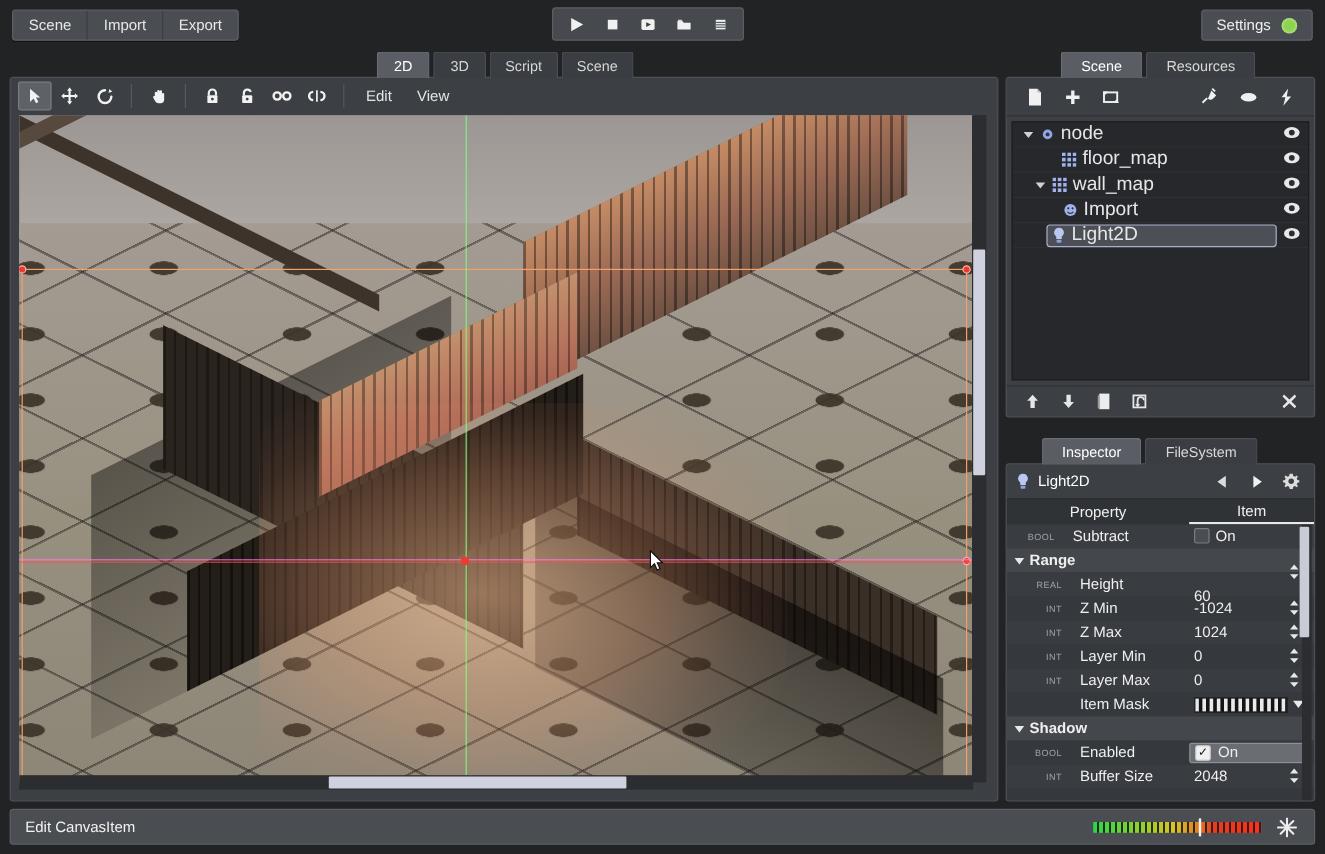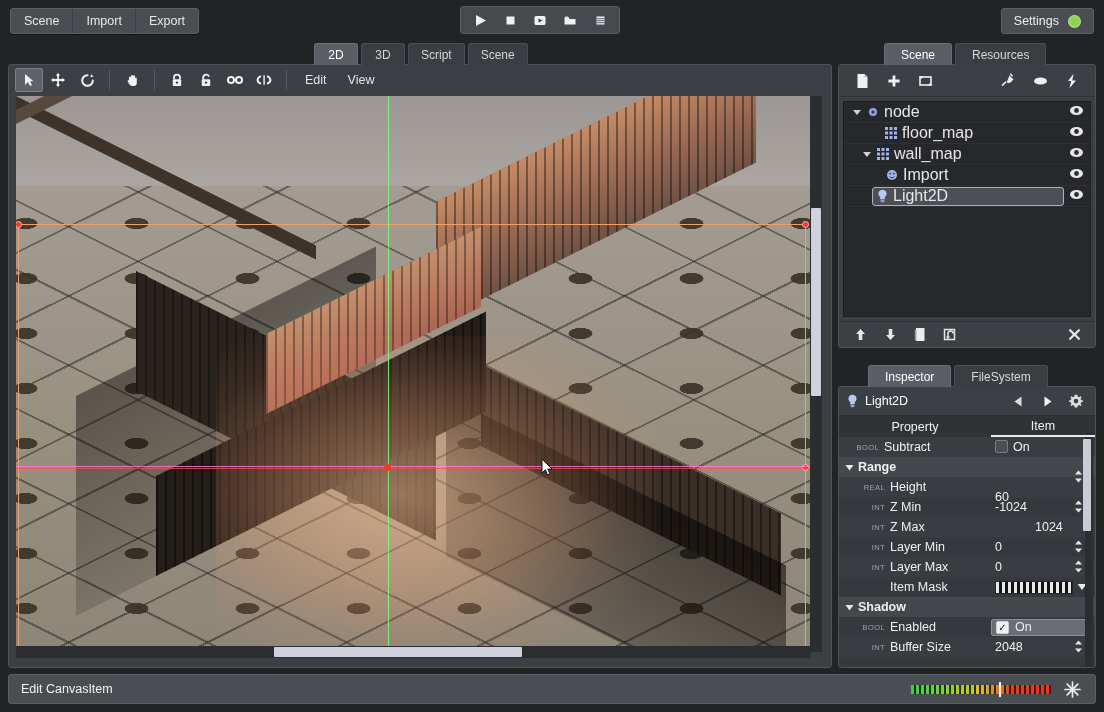--- a/index.html
+++ b/index.html
@@ -237,21 +237,21 @@
     font-size:12.5px; color:#f0f0f0;
   }
   .ph-prop { width:152px; display:flex; align-items:center; justify-content:center; }
   .ph-val { flex:1; display:flex; align-items:center; justify-content:center;
     border-bottom:2px solid #e9e9e9; }
 
   .prop-list { flex:1; overflow:hidden; background:#35383c; position:relative; }
   .prow { height:20px; display:flex; align-items:center; font-size:12.5px; color:#efefef; }
   .prow:nth-child(even) { background:#393c40; }
   .prow.section { background:#44474c; font-weight:bold; padding-left:6px; gap:4px; }
-  .ptype { font-size:7.5px; color:#9fa4ab; letter-spacing:.4px; width:26px; text-align:right; margin-right:5px;
+  .ptype { font-size:7.5px; color:#9fa4ab; letter-spacing:.4px; width:26px; text-align:right; margin-right:15px;
     font-family:"Liberation Sans", sans-serif; }
   .pname { flex:1; }
   .pval { width:100px; display:flex; align-items:flex-start; gap:5px; padding-right:4px; }
   .spin { width:9px; height:13px; flex:none; }
   .chk { width:13px; height:13px; background:#4a4d52; border:1px solid #787d85; border-radius:2px;
     display:flex; align-items:center; justify-content:center; font-size:10px; color:#fff; cursor:pointer; }
   .onlabel { font-size:12.5px; color:#efefef; }
   .val-btn { flex:1; display:flex; align-items:center; gap:6px; height:17px; padding:0 4px;
     background:#6a6e74; border:1px solid #8b9098; border-radius:2px; cursor:pointer; }
   .mask-bits { width:78px; height:13px;
@@ -696,21 +696,21 @@
               <polygon points="4.5,0.5 8,4.5 1,4.5" fill="#e8e8e8"></polygon>
               <polygon points="4.5,12.5 1,8.5 8,8.5" fill="#e8e8e8"></polygon>
             </svg>
         </span>
       </div>
 
       <div class="prow" style="padding-left:20px;">
         <span class="ptype">INT</span>
         <span class="pname">Z Max</span>
         <span class="pval">
-          <span style="width:74px;margin-left:40px;">1024</span>
+          <span style="width:74px;">1024</span>
           <svg class="spin" viewBox="0 0 9 13">
               <polygon points="4.5,0.5 8,4.5 1,4.5" fill="#e8e8e8"></polygon>
               <polygon points="4.5,12.5 1,8.5 8,8.5" fill="#e8e8e8"></polygon>
             </svg>
         </span>
       </div>
 
       <div class="prow" style="padding-left:20px;">
         <span class="ptype">INT</span>
         <span class="pname">Layer Min</span>

